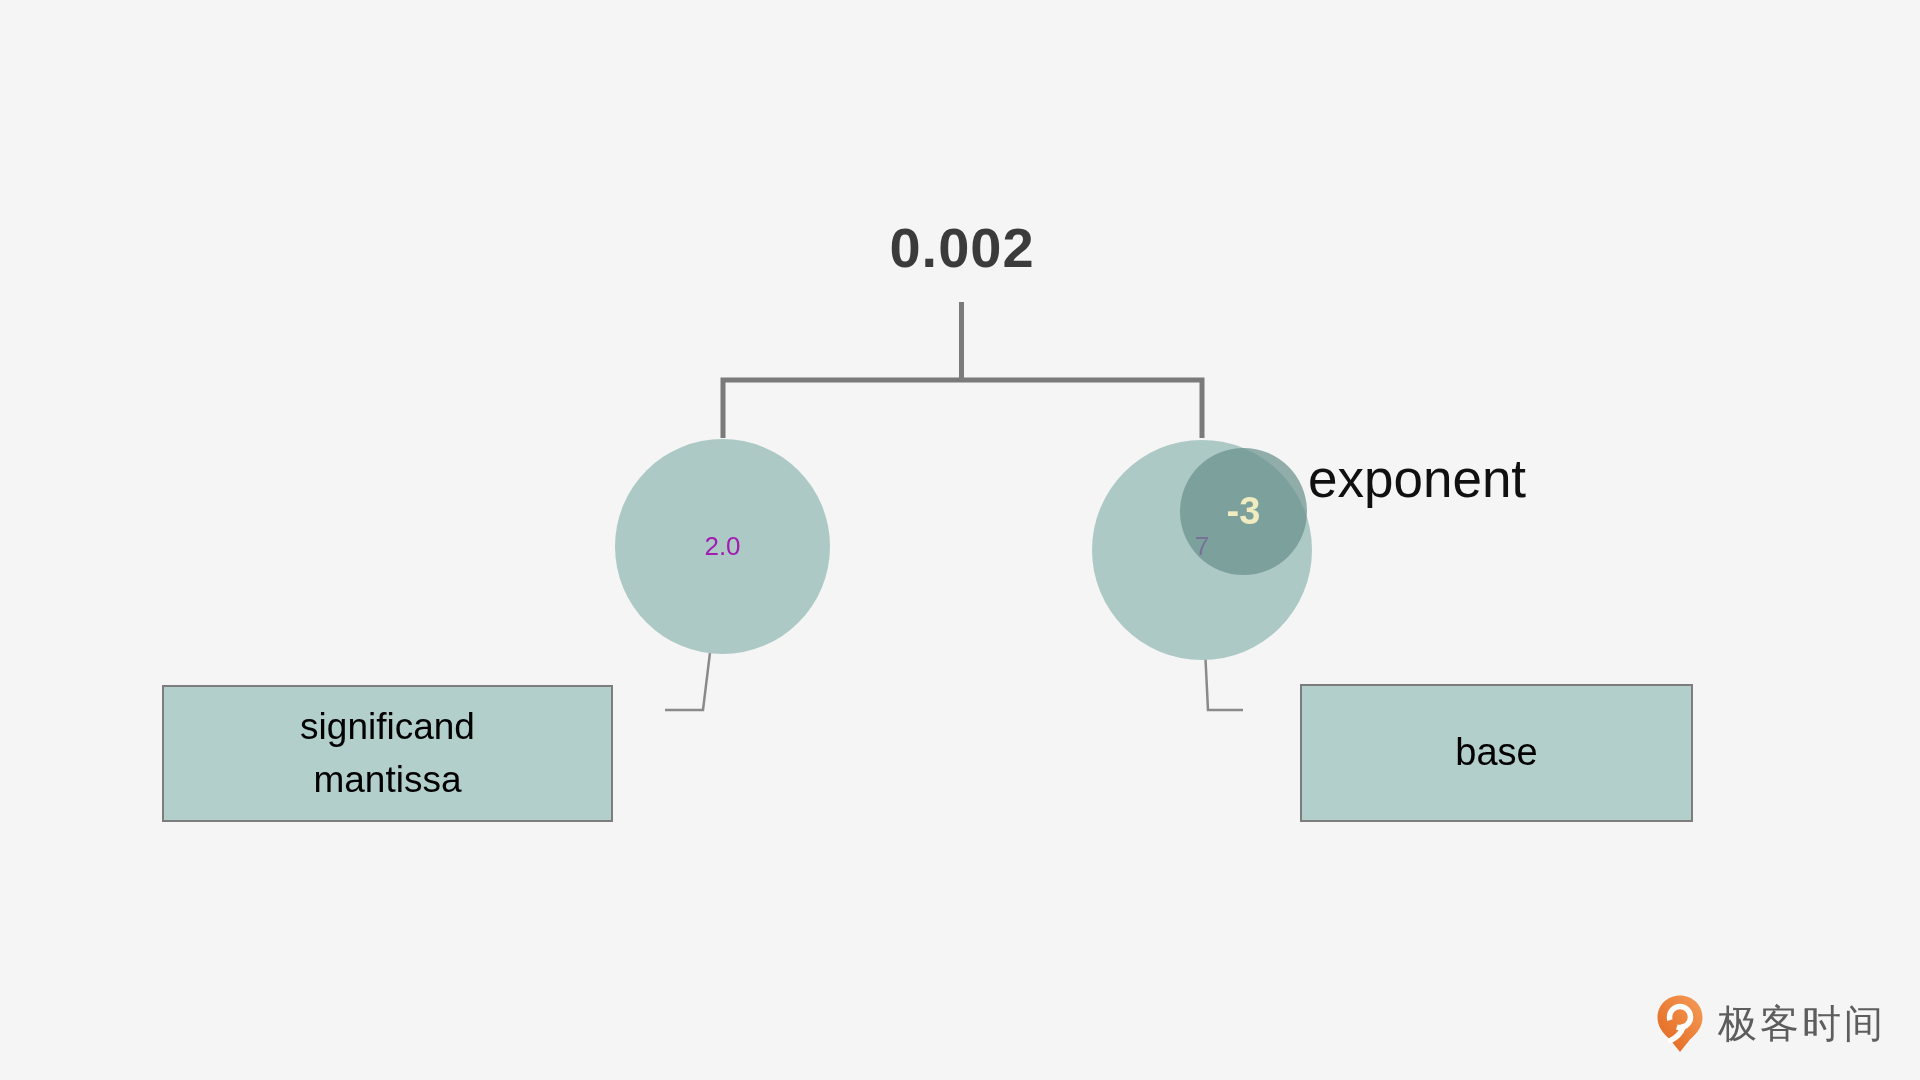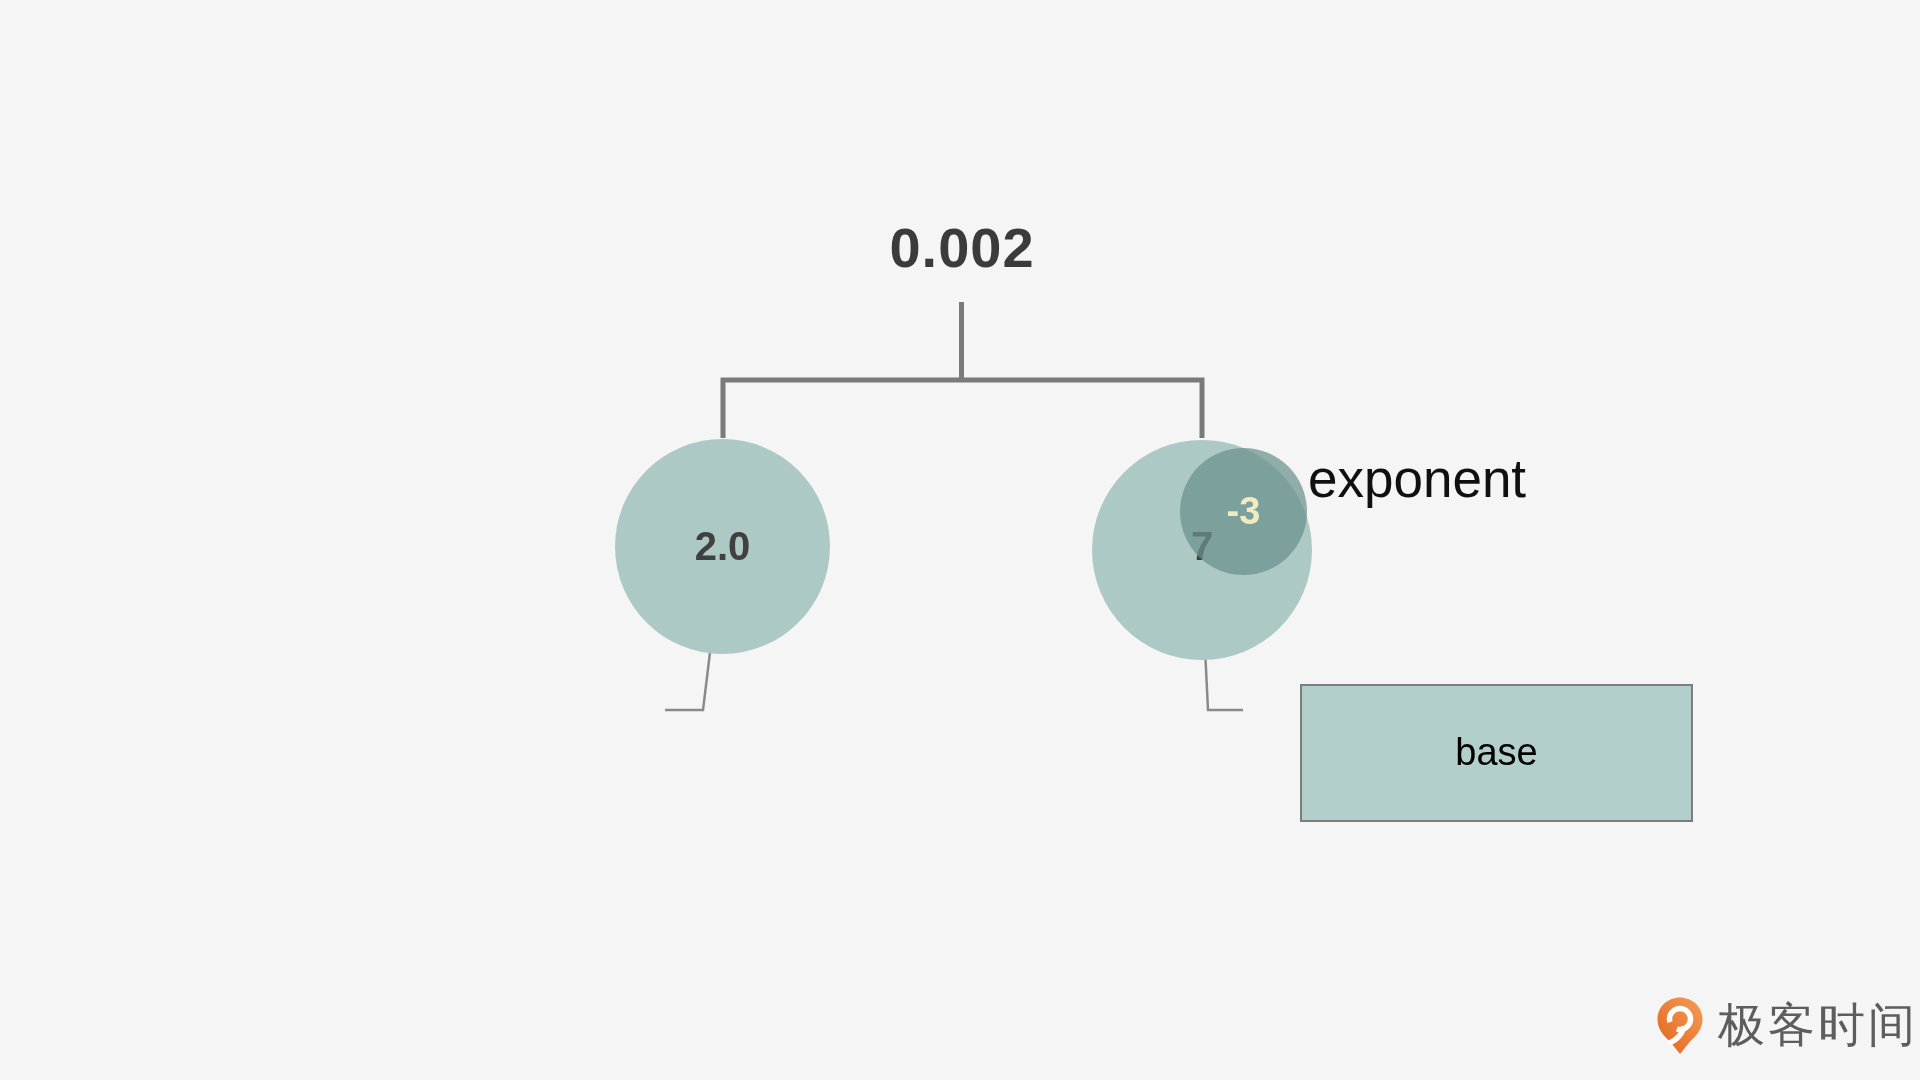--- a/index.html
+++ b/index.html
@@ -43,21 +43,21 @@
     display:flex;align-items:center;justify-content:center;
   }
   .circle.big{background:var(--circle-fill);}
   .circle-left{left:615px;top:439px;width:215px;height:215px;}
   .circle-right{left:1092px;top:440px;width:220px;height:220px;}
   .circle-exp{
     left:1180px;top:448px;width:127px;height:127px;
     background:var(--exponent-circle-fill);
   }
   .circle-value{
-    font-size:40px;font-weight:bold;color:#404040;
+    font-size:26px;font-weight:normal;color:#a21caf;
   }
   .circle-right .circle-value{position:relative;top:-4px;}
   .exp-value{
     font-size:38px;font-weight:bold;
     color:var(--exponent-value-text);
   }
   .exp-label{
     position:absolute;left:1308px;top:448px;
     font-size:53px;color:#101010;
   }
@@ -72,21 +72,21 @@
   }
   .box-left{left:162px;top:685px;width:451px;height:137px;}
   .box-right{left:1300px;top:684px;width:393px;height:138px;font-size:38px;}
   .logo{
     position:absolute;left:1656px;top:994px;
     display:flex;align-items:center;
   }
   .logo-icon{width:48px;height:60px;display:block;}
   .logo-text{
     margin-left:14px;
-    font-size:47px;font-weight:500;
+    font-size:39px;font-weight:500;
     color:var(--logo-text-color);
     letter-spacing:3px;
     white-space:nowrap;
   }
 </style>
 </head>
 <body>
 
 <div class="stage">
 
@@ -106,20 +106,24 @@
   <div class="circle big circle-right">
     <span class="circle-value">7</span>
   </div>
 
   <div class="circle circle-exp">
     <span class="exp-value">-3</span>
   </div>
 
   <div class="exp-label">exponent</div>
 
+  <div class="label-box box-left">
+    <span>significand</span>
+    <span>mantissa</span>
+  </div>
 
   <div class="label-box box-right">
     <span>base</span>
   </div>
 
   <div class="logo">
     <svg class="logo-icon" viewBox="0 0 48 60">
       <defs>
         <linearGradient id="gkg" x1="0" y1="1" x2="1" y2="0">
           <stop offset="0" style="stop-color:var(--logo-orange-dark,#e2641c)"></stop>

